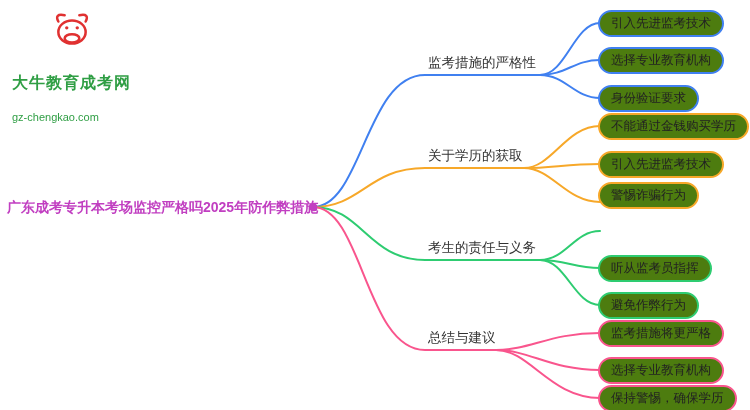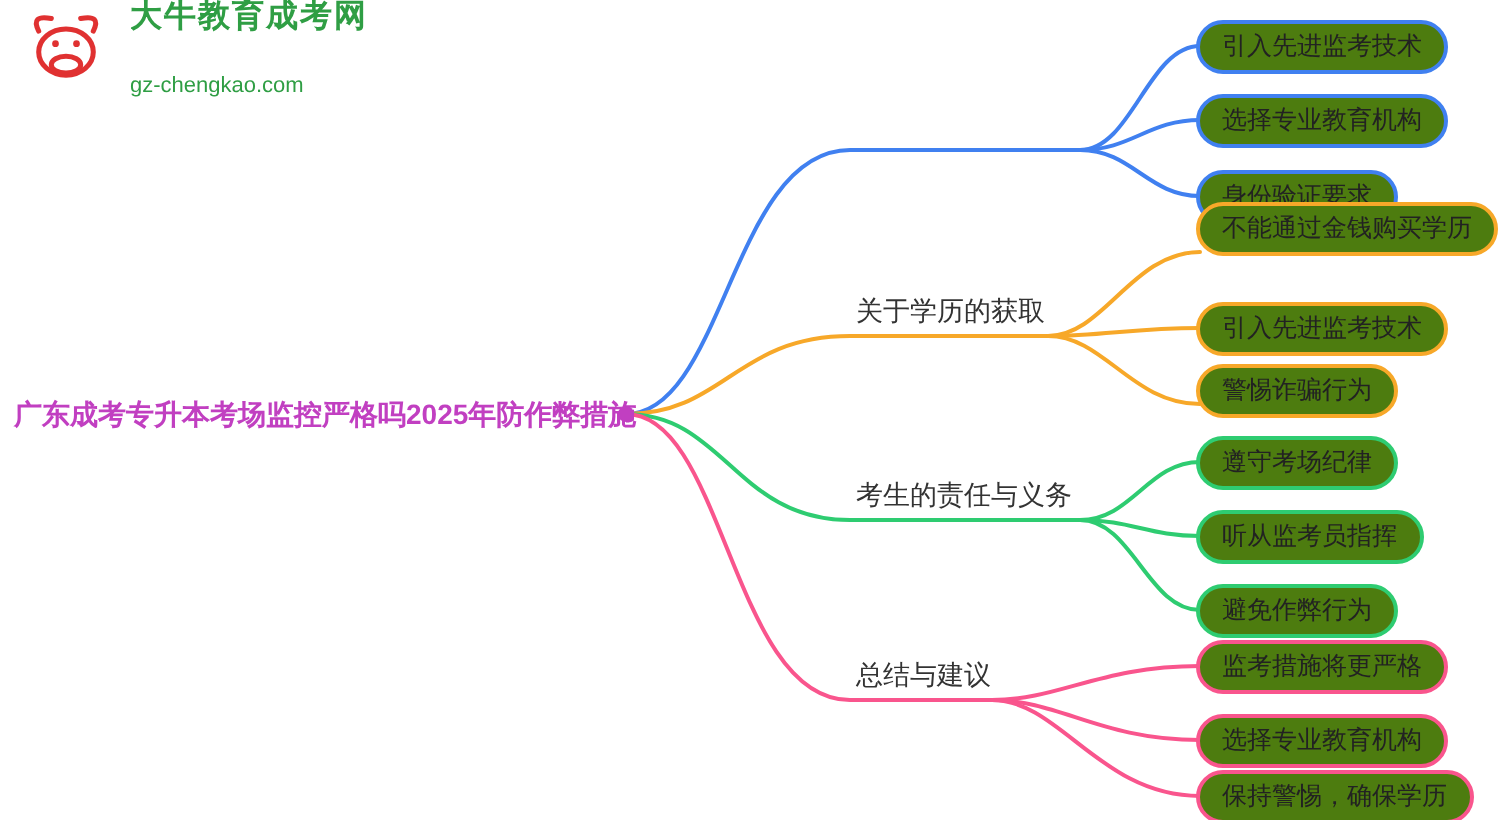--- a/index.html
+++ b/index.html
@@ -7,21 +7,21 @@
     width:750px; height:410px; position:relative; overflow:hidden;
     background:#ffffff;
     font-family:"Liberation Sans","DejaVu Sans",sans-serif;
   }
   .canvas { position:absolute; inset:0; }
 
   svg.lines { position:absolute; left:0; top:0; }
   svg.lines path { fill:none; stroke:var(--c,#999); stroke-width:2; stroke-linecap:round; }
 
   
-  .logo { position:absolute; left:12px; top:0; display:flex; align-items:center; gap:11px; cursor:pointer; }
+  .logo { position:absolute; left:12px; top:10px; display:flex; align-items:center; gap:22px; cursor:pointer;flex-direction:column; }
   .logo-icon { width:42px; height:42px; }
   .logo-icon svg path, .logo-icon svg ellipse { fill:none; stroke:var(--c,#d33); stroke-width:2.4; stroke-linecap:round; }
   .logo-icon svg circle { fill:var(--c,#d33); }
   .logo-text { color:var(--c,#2c8c3c); line-height:1.15; }
   .logo-title { font-size:16px; font-weight:bold; letter-spacing:1px; }
   .logo-sub { font-size:11px; margin-top:19px; }
 
   
   .central {
     position:absolute; left:7px; top:199px; white-space:nowrap;
@@ -91,33 +91,33 @@
     </div>
     <div class="logo-text" style="--c: #2f9e44;">
       <div class="logo-title">大牛教育成考网</div>
       <div class="logo-sub">gz-chengkao.com</div>
     </div>
   </div>
 
   <div class="central" style="--c: #c13fc1;">广东成考专升本考场监控严格吗2025年防作弊措施</div>
   <div class="central-dot" style="--c: #c13fc1;"></div>
 
+  <div class="branch" style="top:54px">监考措施的严格性</div>
   <div class="branch" style="top:147px">关于学历的获取</div>
   <div class="branch" style="top:239px">考生的责任与义务</div>
   <div class="branch" style="top:329px">总结与建议</div>
 
   <div class="leaf" style="top: 10px; --c: #4080f0;">引入先进监考技术</div>
   <div class="leaf" style="top: 47px; --c: #4080f0;">选择专业教育机构</div>
   <div class="leaf" style="top: 85px; --c: #4080f0;">身份验证要求</div>
 
-  <div class="leaf" style="top: 101px; --c: #f7a829;">不能通过金钱购买学历</div>
+  <div class="leaf" style="top: 113px; --c: #f7a829;">不能通过金钱购买学历</div>
   <div class="leaf" style="top: 151px; --c: #f7a829;">引入先进监考技术</div>
   <div class="leaf" style="top: 182px; --c: #f7a829;">警惕诈骗行为</div>
 
-  <div class="leaf" style="top: 218px; --c: #2ecc71;">遵守考场纪律</div>
   <div class="leaf" style="top: 255px; --c: #2ecc71;">听从监考员指挥</div>
   <div class="leaf" style="top: 292px; --c: #2ecc71;">避免作弊行为</div>
 
   <div class="leaf" style="top: 320px; --c: #f9558d;">监考措施将更严格</div>
   <div class="leaf" style="top: 357px; --c: #f9558d;">选择专业教育机构</div>
   <div class="leaf" style="top: 385px; --c: #f9558d;">保持警惕，确保学历</div>
 
 </div>
 
 </body></html>

